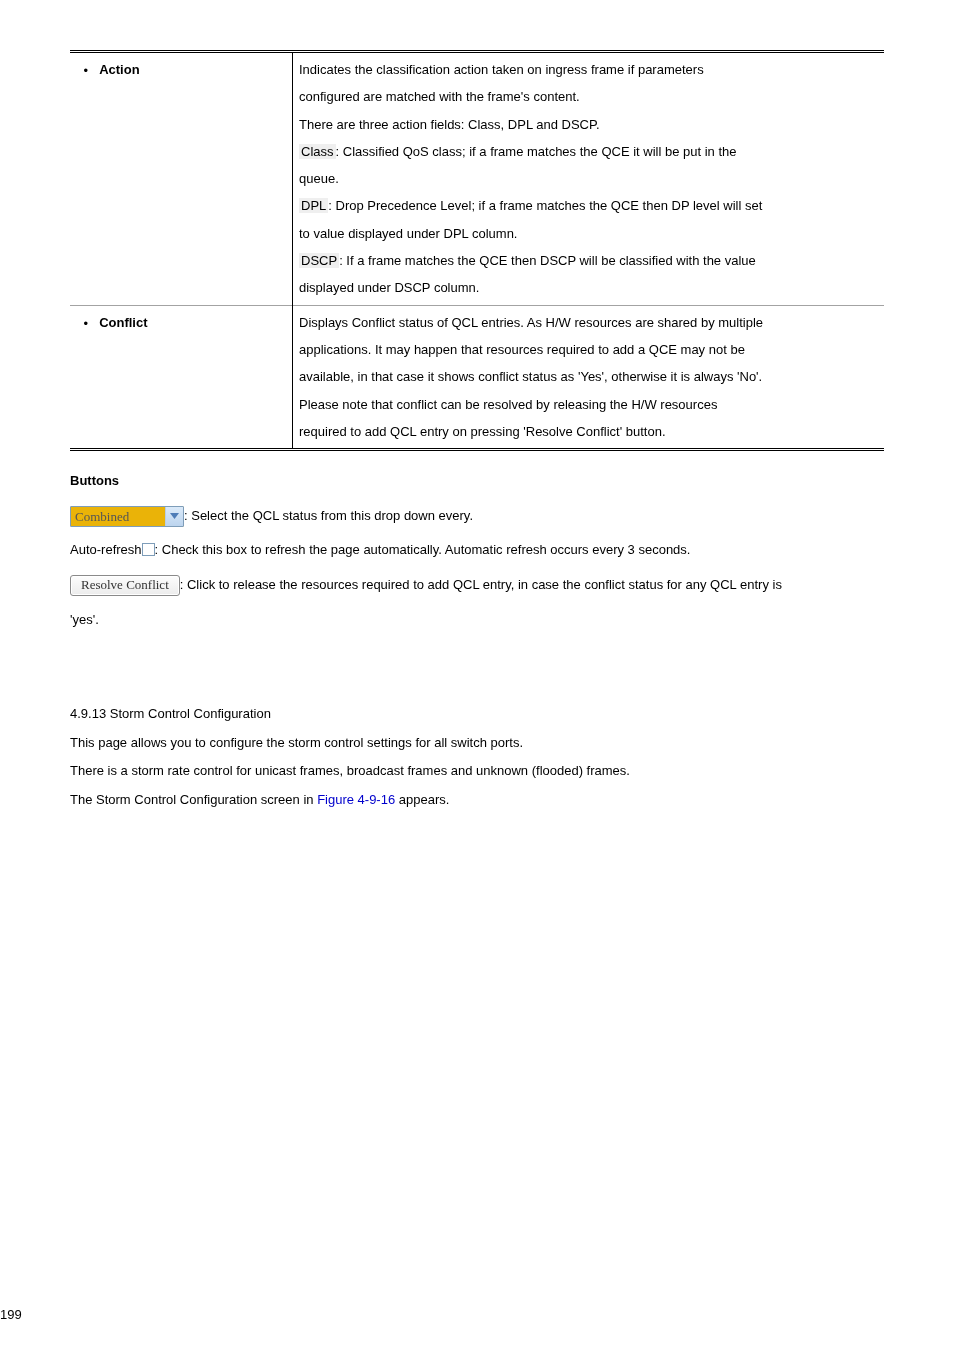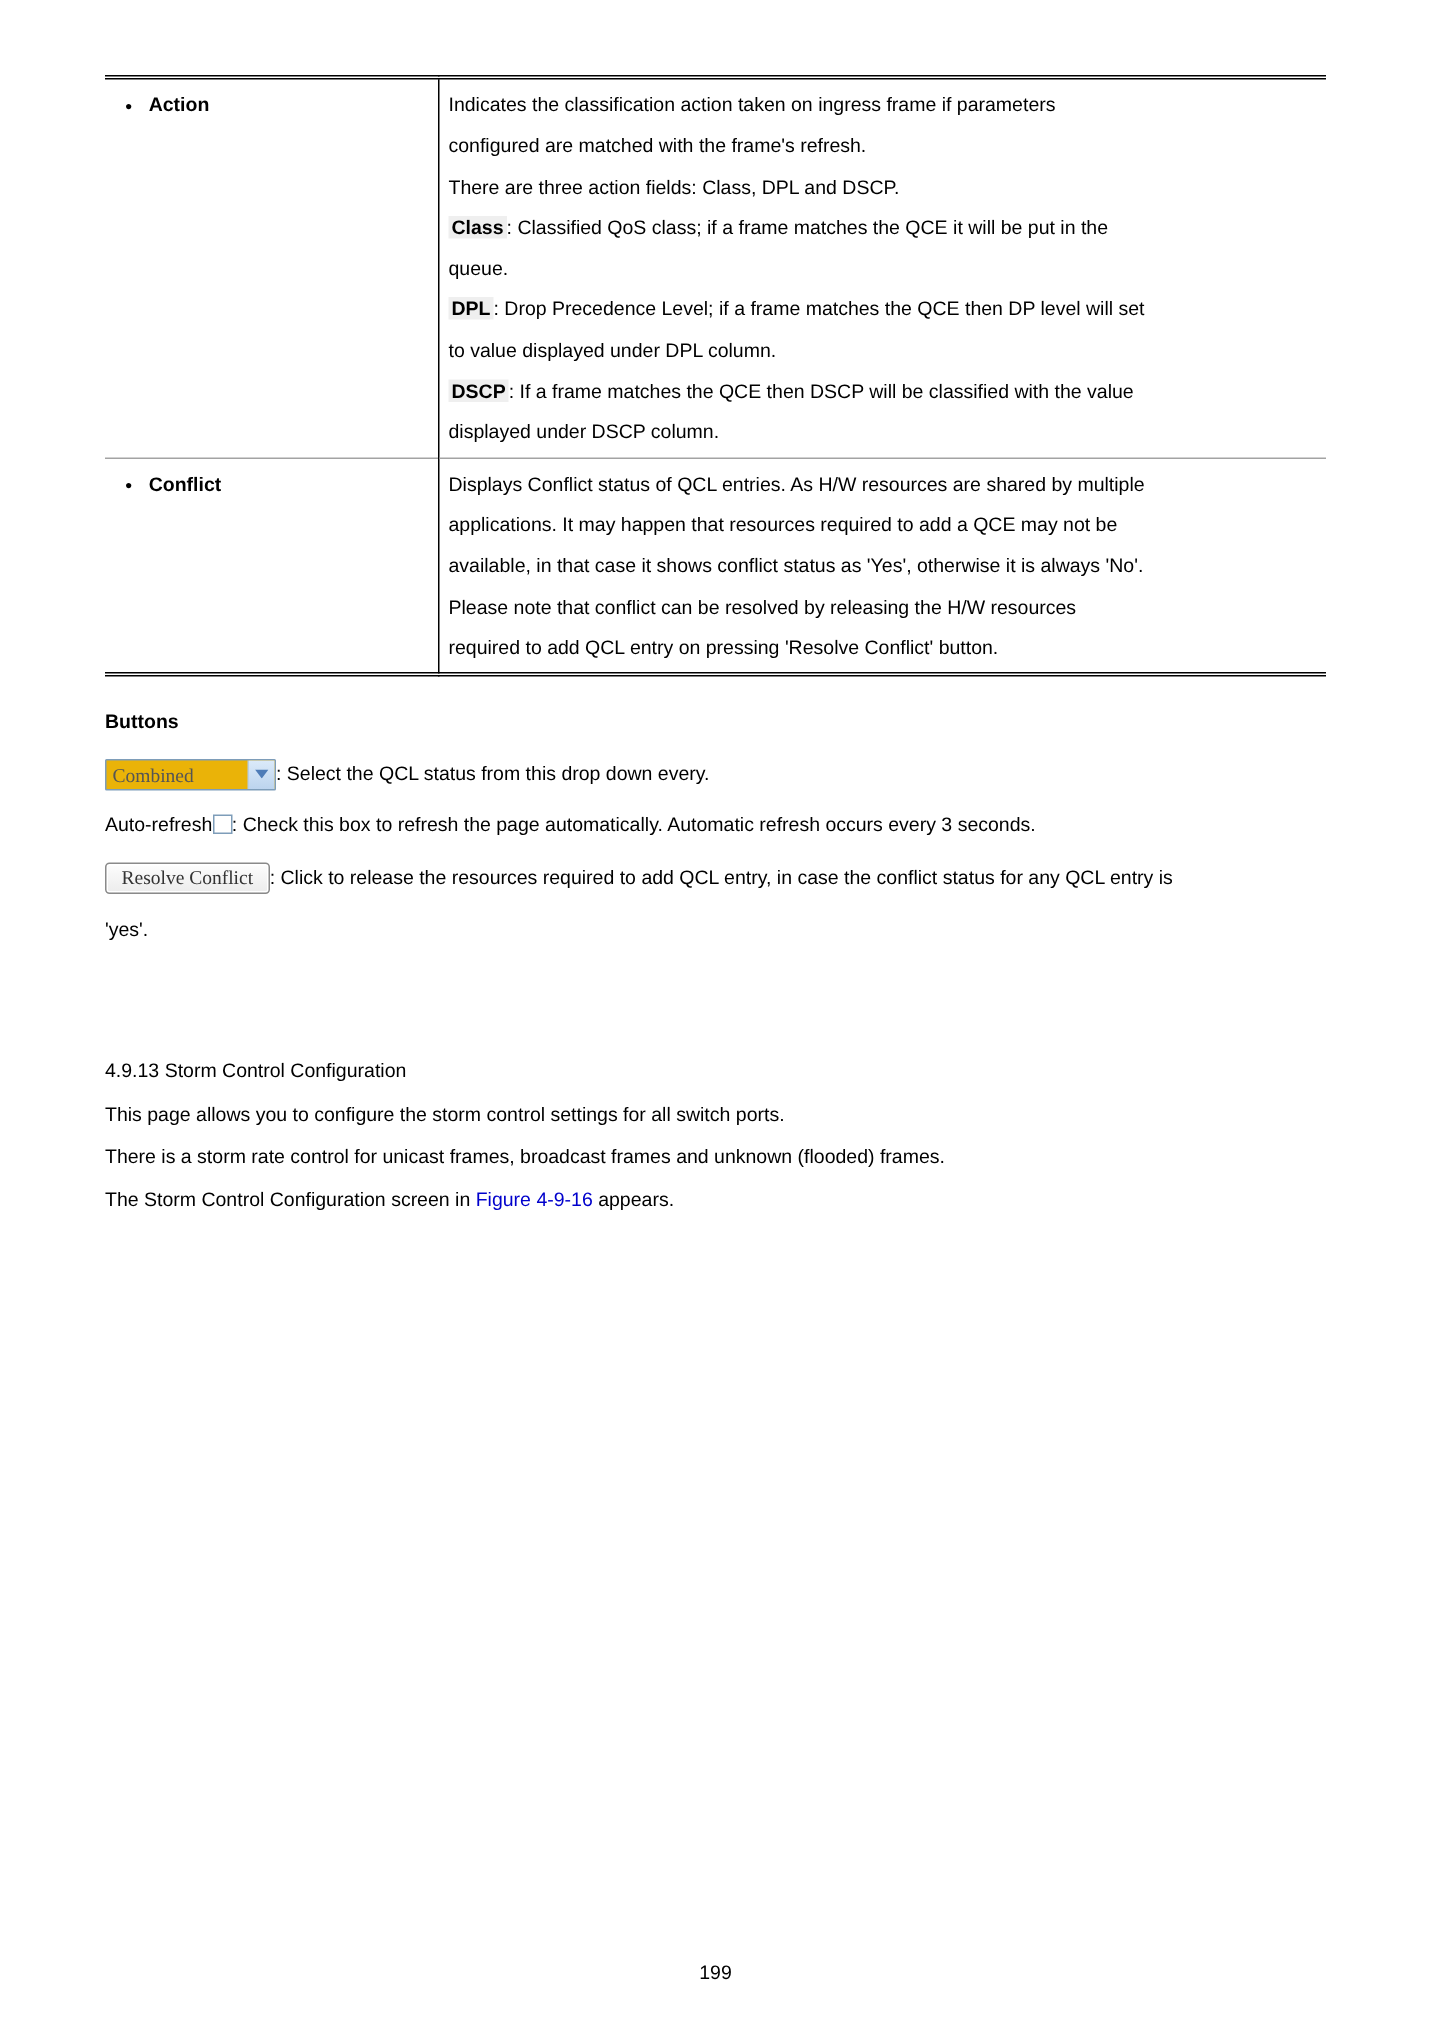--- a/index.html
+++ b/index.html
@@ -48,21 +48,21 @@
     vertical-align: middle;
   }
   td.col-label .label-txt {
     font-weight: bold;
     margin-top: 48px;
   }
   td.col-desc {
     padding-left: 10px;
   }
   .field-name {
-    font-weight: bold;
+    font-weight: normal;
     background: #efefef; 
     padding: 0 2px;
   }
 
   
   .section-heading {
     font-weight: bold;
     margin-top: 16px;
   }
 
@@ -128,37 +128,36 @@
     font-weight: normal;
     margin-top: 66px;
   }
   .fig-link { color: #0000cc; }
 
   .page-num {
     position: absolute;
     bottom: 20px;
     left: 0;
     width: 954px;
-    text-align: center;
     font-size: 13px;
   }
 </style>
 </head>
 <body>
 
 <table class="spec">
   <tbody>
       <tr>
     <td class="col-label">
       <span class="bullet">•</span>
       <span class="label-txt">Action</span>
     </td>
     <td class="col-desc">
       <div>Indicates the classification action taken on ingress frame if parameters</div>
-      <div>configured are matched with the frame's refresh.</div>
+      <div>configured are matched with the frame's content.</div>
       <div>There are three action fields: Class, DPL and DSCP.</div>
       <div>
         <span class="field-name">Class</span><span>: Classified QoS class; if a frame matches the QCE it will be put in the</span>
       </div>
       <div>queue.</div>
       <div>
         <span class="field-name">DPL</span><span>: Drop Precedence Level; if a frame matches the QCE then DP level will set</span>
       </div>
       <div>to value displayed under DPL column.</div>
       <div>

